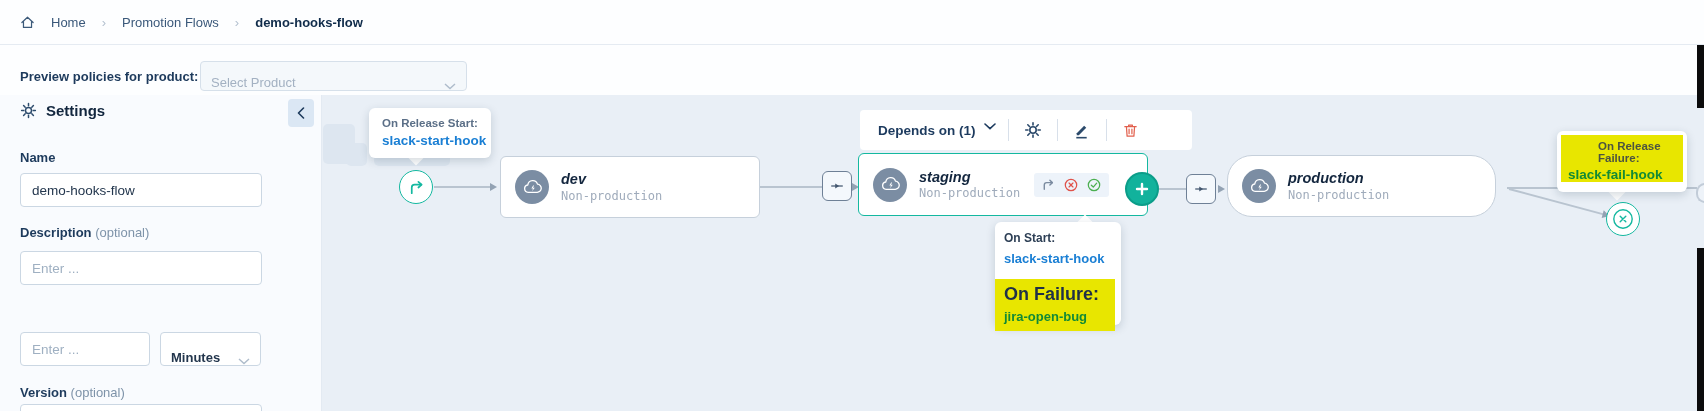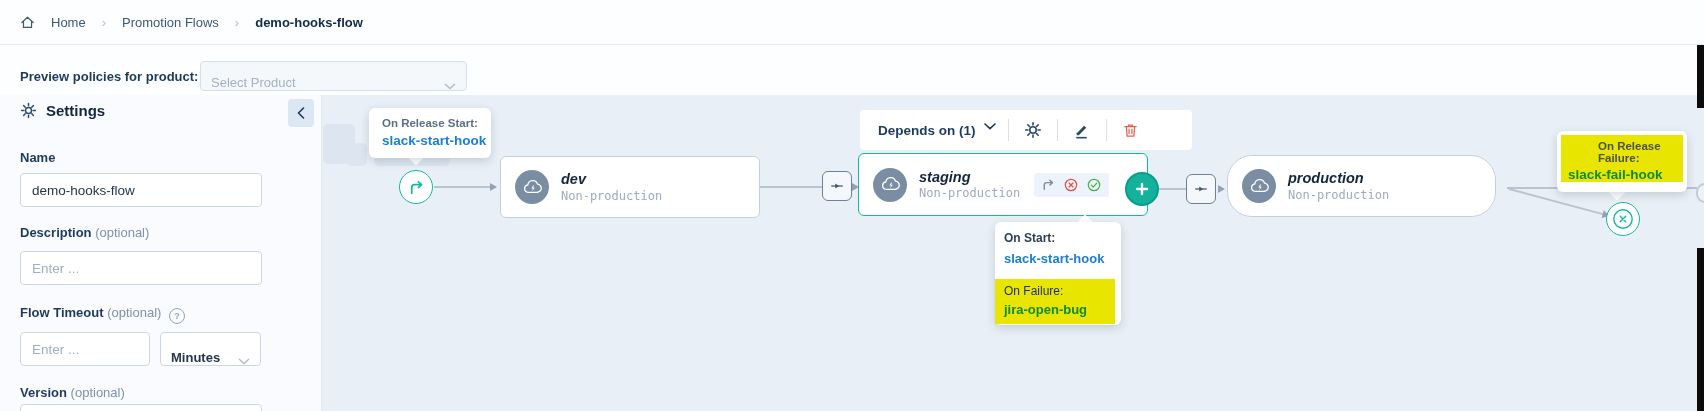--- a/index.html
+++ b/index.html
@@ -77,21 +77,21 @@
            box-shadow:0 3px 10px rgba(16,42,67,.18);z-index:40;}
   .pointer{position:absolute;width:12px;height:12px;background:#fff;transform:rotate(45deg);z-index:39;}
   .tt-title{font-size:11.5px;font-weight:700;color:#5b6f87;}
   .tt-link{font-size:13.5px;font-weight:700;color:#1a7fd4;cursor:pointer;}
   .tt-start{left:357px;top:108px;width:122px;height:50px;padding:9px 0 0 13px;box-sizing:border-box;margin-left:12px;}
   .tt-start .tt-link{margin-top:4px;display:block;}
   .tt-staging{left:995px;top:222px;width:126px;height:103px;padding-top:9px;box-sizing:border-box;}
   .tt-staging .row1{padding-left:9px;font-size:12px;font-weight:700;color:#2d3f55;}
   .tt-staging .row2{padding-left:9px;margin-top:6px;font-size:13px;font-weight:700;color:#1a7fd4;cursor:pointer;}
   .yellow-block{margin-top:13px;width:120px;background:#e8e600;padding:5px 0 7px 9px;box-sizing:border-box;}
-  .yellow-block .yl1{font-size:12px;font-weight:400;color:#1f3048;}
+  .yellow-block .yl1{font-size:18px;font-weight:700;color:#1f3048;}
   .yellow-block .yl2{margin-top:4px;font-size:13px;font-weight:700;color:#128a35;cursor:pointer;}
   .tt-failure{left:1557px;top:131px;width:130px;height:61px;padding:4px;box-sizing:border-box;}
   .yellow-fill{width:100%;height:47px;background:#e8e600;padding:5px 0 0 7px;box-sizing:border-box;}
   .yellow-fill .yl1{font-size:11.5px;font-weight:700;color:#4c5440;margin-left:30px;}
   .yellow-fill .yl2{margin-top:3px;font-size:13.5px;font-weight:700;color:#128a35;cursor:pointer;}
   
   .edge-strip{position:absolute;left:1697px;width:7px;background:#0b0b0c;z-index:50;}
   .offscreen-edge{position:absolute;left:1696px;top:183px;width:9px;height:20px;background:#eef3f9;
                   border:2px solid #c2ccd8;border-right:none;border-radius:10px 0 0 10px;
                   box-sizing:border-box;z-index:45;}
@@ -147,25 +147,20 @@
 
     <div class="field-label" style="top:55px;">Name</div>
     <input class="tb-input" style="top: 78px;" value="demo-hooks-flow">
 
     <div class="field-label" style="top:130px;">
       <span>Description</span>
       <span class="opt">(optional)</span>
     </div>
     <input class="tb-input" style="top: 156px;" placeholder="Enter ...">
 
-    <div class="field-label" style="top:210px;">
-      <span>Flow Timeout</span>
-      <span class="opt">(optional)</span>
-      <span class="help-circle">?</span>
-    </div>
     <input class="tb-input" style="top: 237px; width: 130px;" placeholder="Enter ...">
     <div class="select minutes">
       <span>Minutes</span>
       <span>
         <svg viewBox="0 0 12 7" width="12" height="7">
             <polyline points="1,1 6,5.6 11,1" fill="none" stroke="#aebccb" stroke-width="1.4"></polyline>
           </svg>
       </span>
     </div>
 

